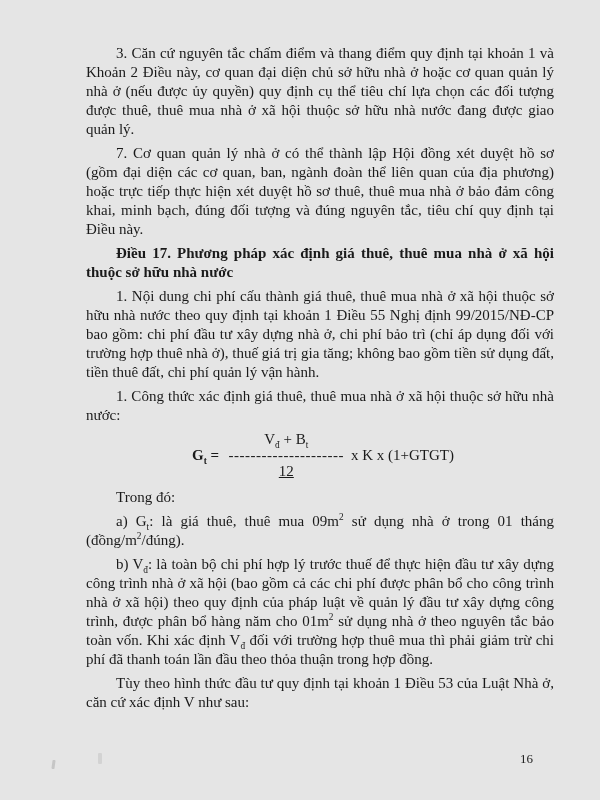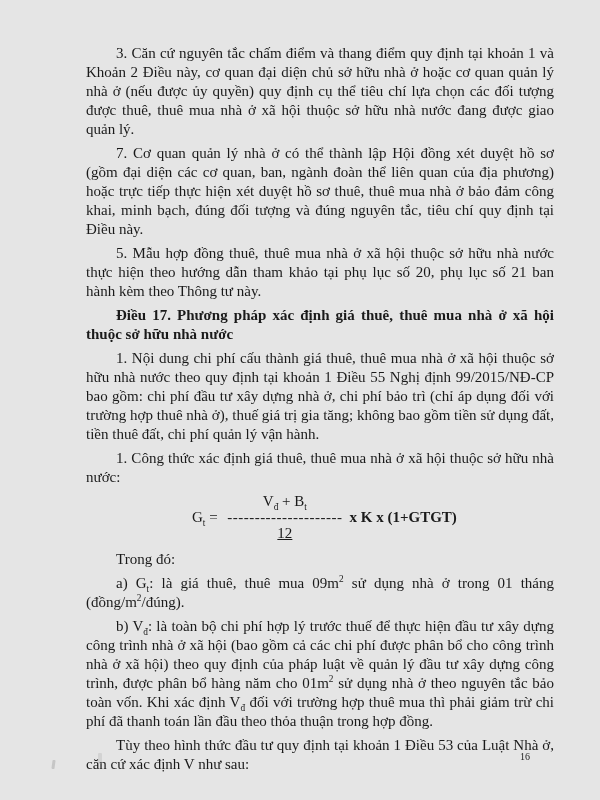--- a/index.html
+++ b/index.html
@@ -20,53 +20,52 @@
   .article-heading {
     font-weight:bold; margin:3px 0 6px 0; text-indent:30px;
     font-size:15px; line-height:19px; text-align:justify;
   }
   sub { font-size:0.62em; line-height:0; vertical-align:sub; }
   sup { font-size:0.62em; line-height:0; vertical-align:super; }
   .formula {
     display:flex; align-items:center;
     margin:5px 0 7px 106px; text-align:left;
   }
-  .f-lhs { white-space:pre; }
+  .f-lhs { white-space:pre;font-weight:bold; }
   .f-frac {
     display:inline-flex; flex-direction:column; align-items:center;
     margin:0 2px;
   }
   .f-num { line-height:19px; white-space:pre; }
   .f-bar { line-height:13px; letter-spacing:0.5px; }
   .f-den { line-height:19px;text-decoration:underline; }
-  .f-rhs { margin-left:5px; white-space:pre;font-weight:bold; }
+  .f-rhs { margin-left:5px; white-space:pre; }
   .page-number {
     position:absolute; left:520px; top:751px;
-    font-size:10px; color:#222;
+    font-size:13px; color:#222;
   }
   .speck-a {
     position:absolute; left:52px; top:760px; width:3px; height:9px;
     background:#999; opacity:0.4; border-radius:1px; transform:rotate(8deg);
   }
   .speck-b {
     position:absolute; left:98px; top:753px; width:4px; height:11px;
     background:#aaa; opacity:0.3; border-radius:1px;
   }
 </style>
 </head>
 <body>
 
 <div class="page">
   <div class="content">
 
     <p>3. Căn cứ nguyên tắc chấm điểm và thang điểm quy định tại khoản 1 và Khoản 2 Điều này, cơ quan đại diện chủ sở hữu nhà ở hoặc cơ quan quản lý nhà ở (nếu được ủy quyền) quy định cụ thể tiêu chí lựa chọn các đối tượng được thuê, thuê mua nhà ở xã hội thuộc sở hữu nhà nước đang được giao quản lý.</p>
 
     <p>7. Cơ quan quản lý nhà ở có thể thành lập Hội đồng xét duyệt hồ sơ (gồm đại diện các cơ quan, ban, ngành đoàn thể liên quan của địa phương) hoặc trực tiếp thực hiện xét duyệt hồ sơ thuê, thuê mua nhà ở bảo đảm công khai, minh bạch, đúng đối tượng và đúng nguyên tắc, tiêu chí quy định tại Điều này.</p>
 
-    <p>5. Mẫu hợp đồng thuê, thuê mua nhà ở xã hội thuộc sở hữu nhà nước thực hiện theo hướng dẫn tham khảo tại phụ lục số 20, phụ lục số 21 ban hành kèm theo Thông tư này.</p>
 
     <p class="article-heading">Điều 17. Phương pháp xác định giá thuê, thuê mua nhà ở xã hội thuộc sở hữu nhà nước</p>
 
     <p>1. Nội dung chi phí cấu thành giá thuê, thuê mua nhà ở xã hội thuộc sở hữu nhà nước theo quy định tại khoản 1 Điều 55 Nghị định 99/2015/NĐ-CP bao gồm: chi phí đầu tư xây dựng nhà ở, chi phí bảo trì (chỉ áp dụng đối với trường hợp thuê nhà ở), thuế giá trị gia tăng; không bao gồm tiền sử dụng đất, tiền thuê đất, chi phí quản lý vận hành.</p>
 
 
     <p>1. Công thức xác định giá thuê, thuê mua nhà ở xã hội thuộc sở hữu nhà nước:</p>
 
     <div class="formula">
       <span class="f-lhs"><span>G</span><sub>t</sub><span> =  </span></span>

